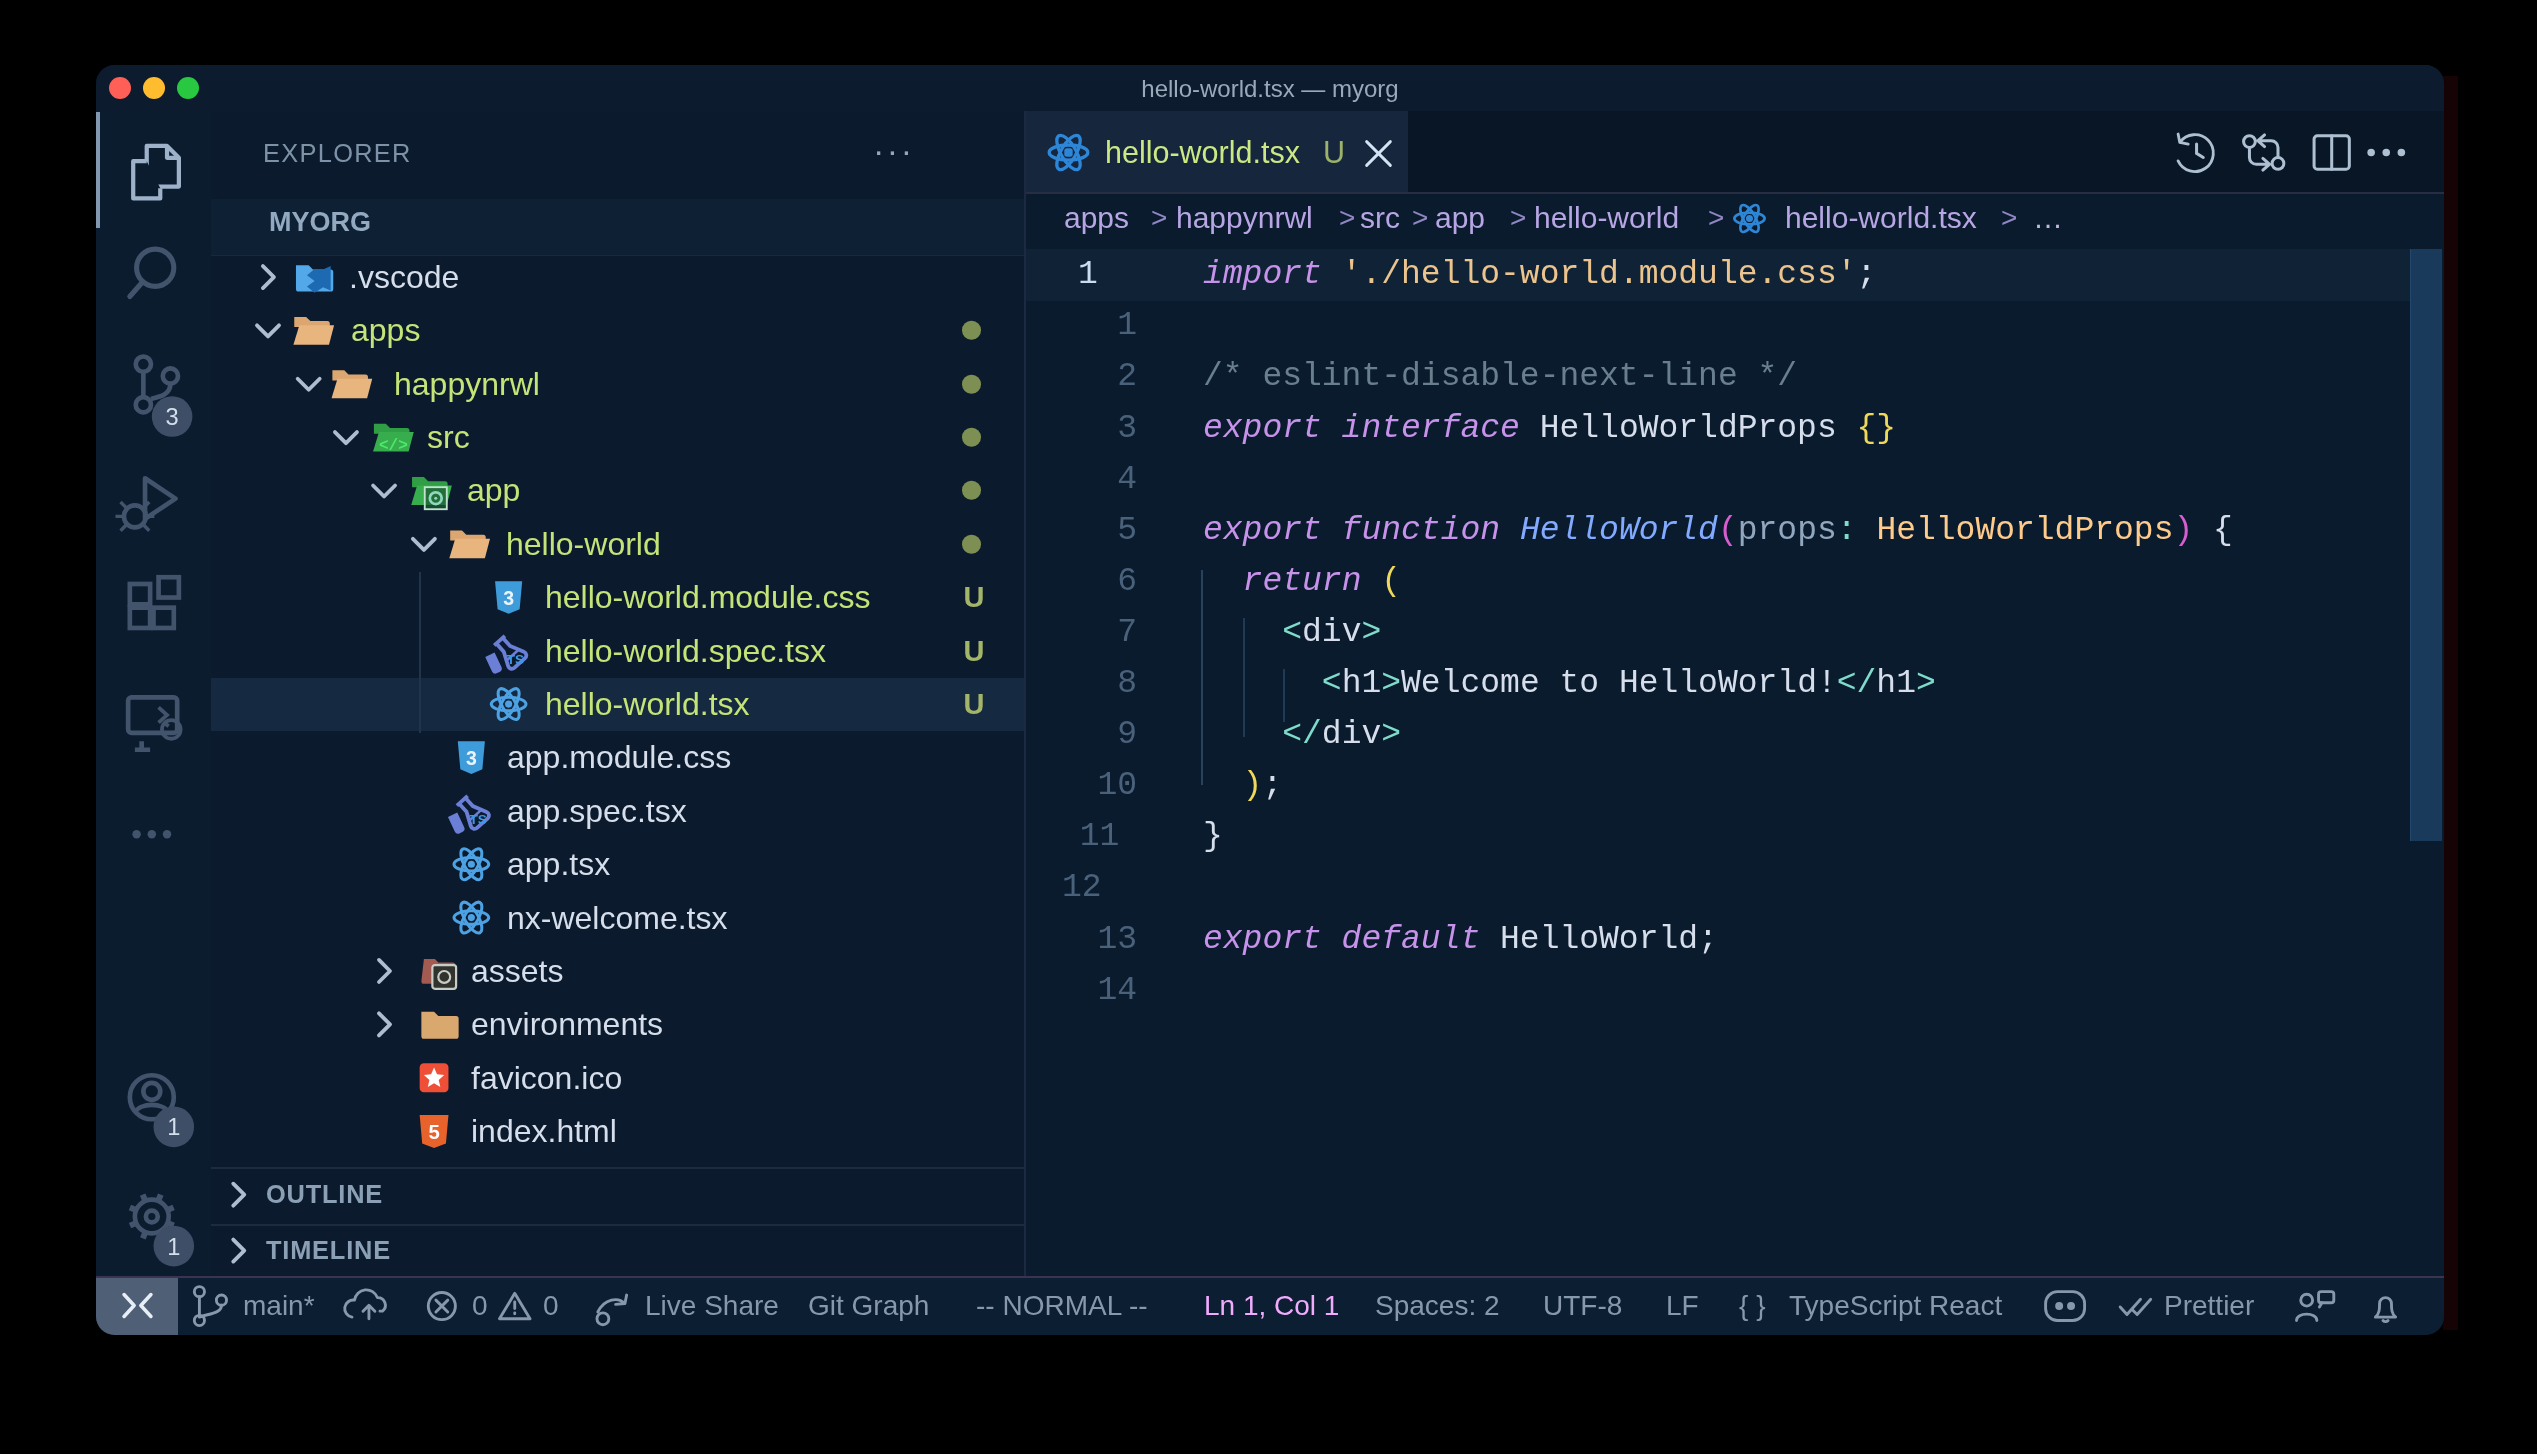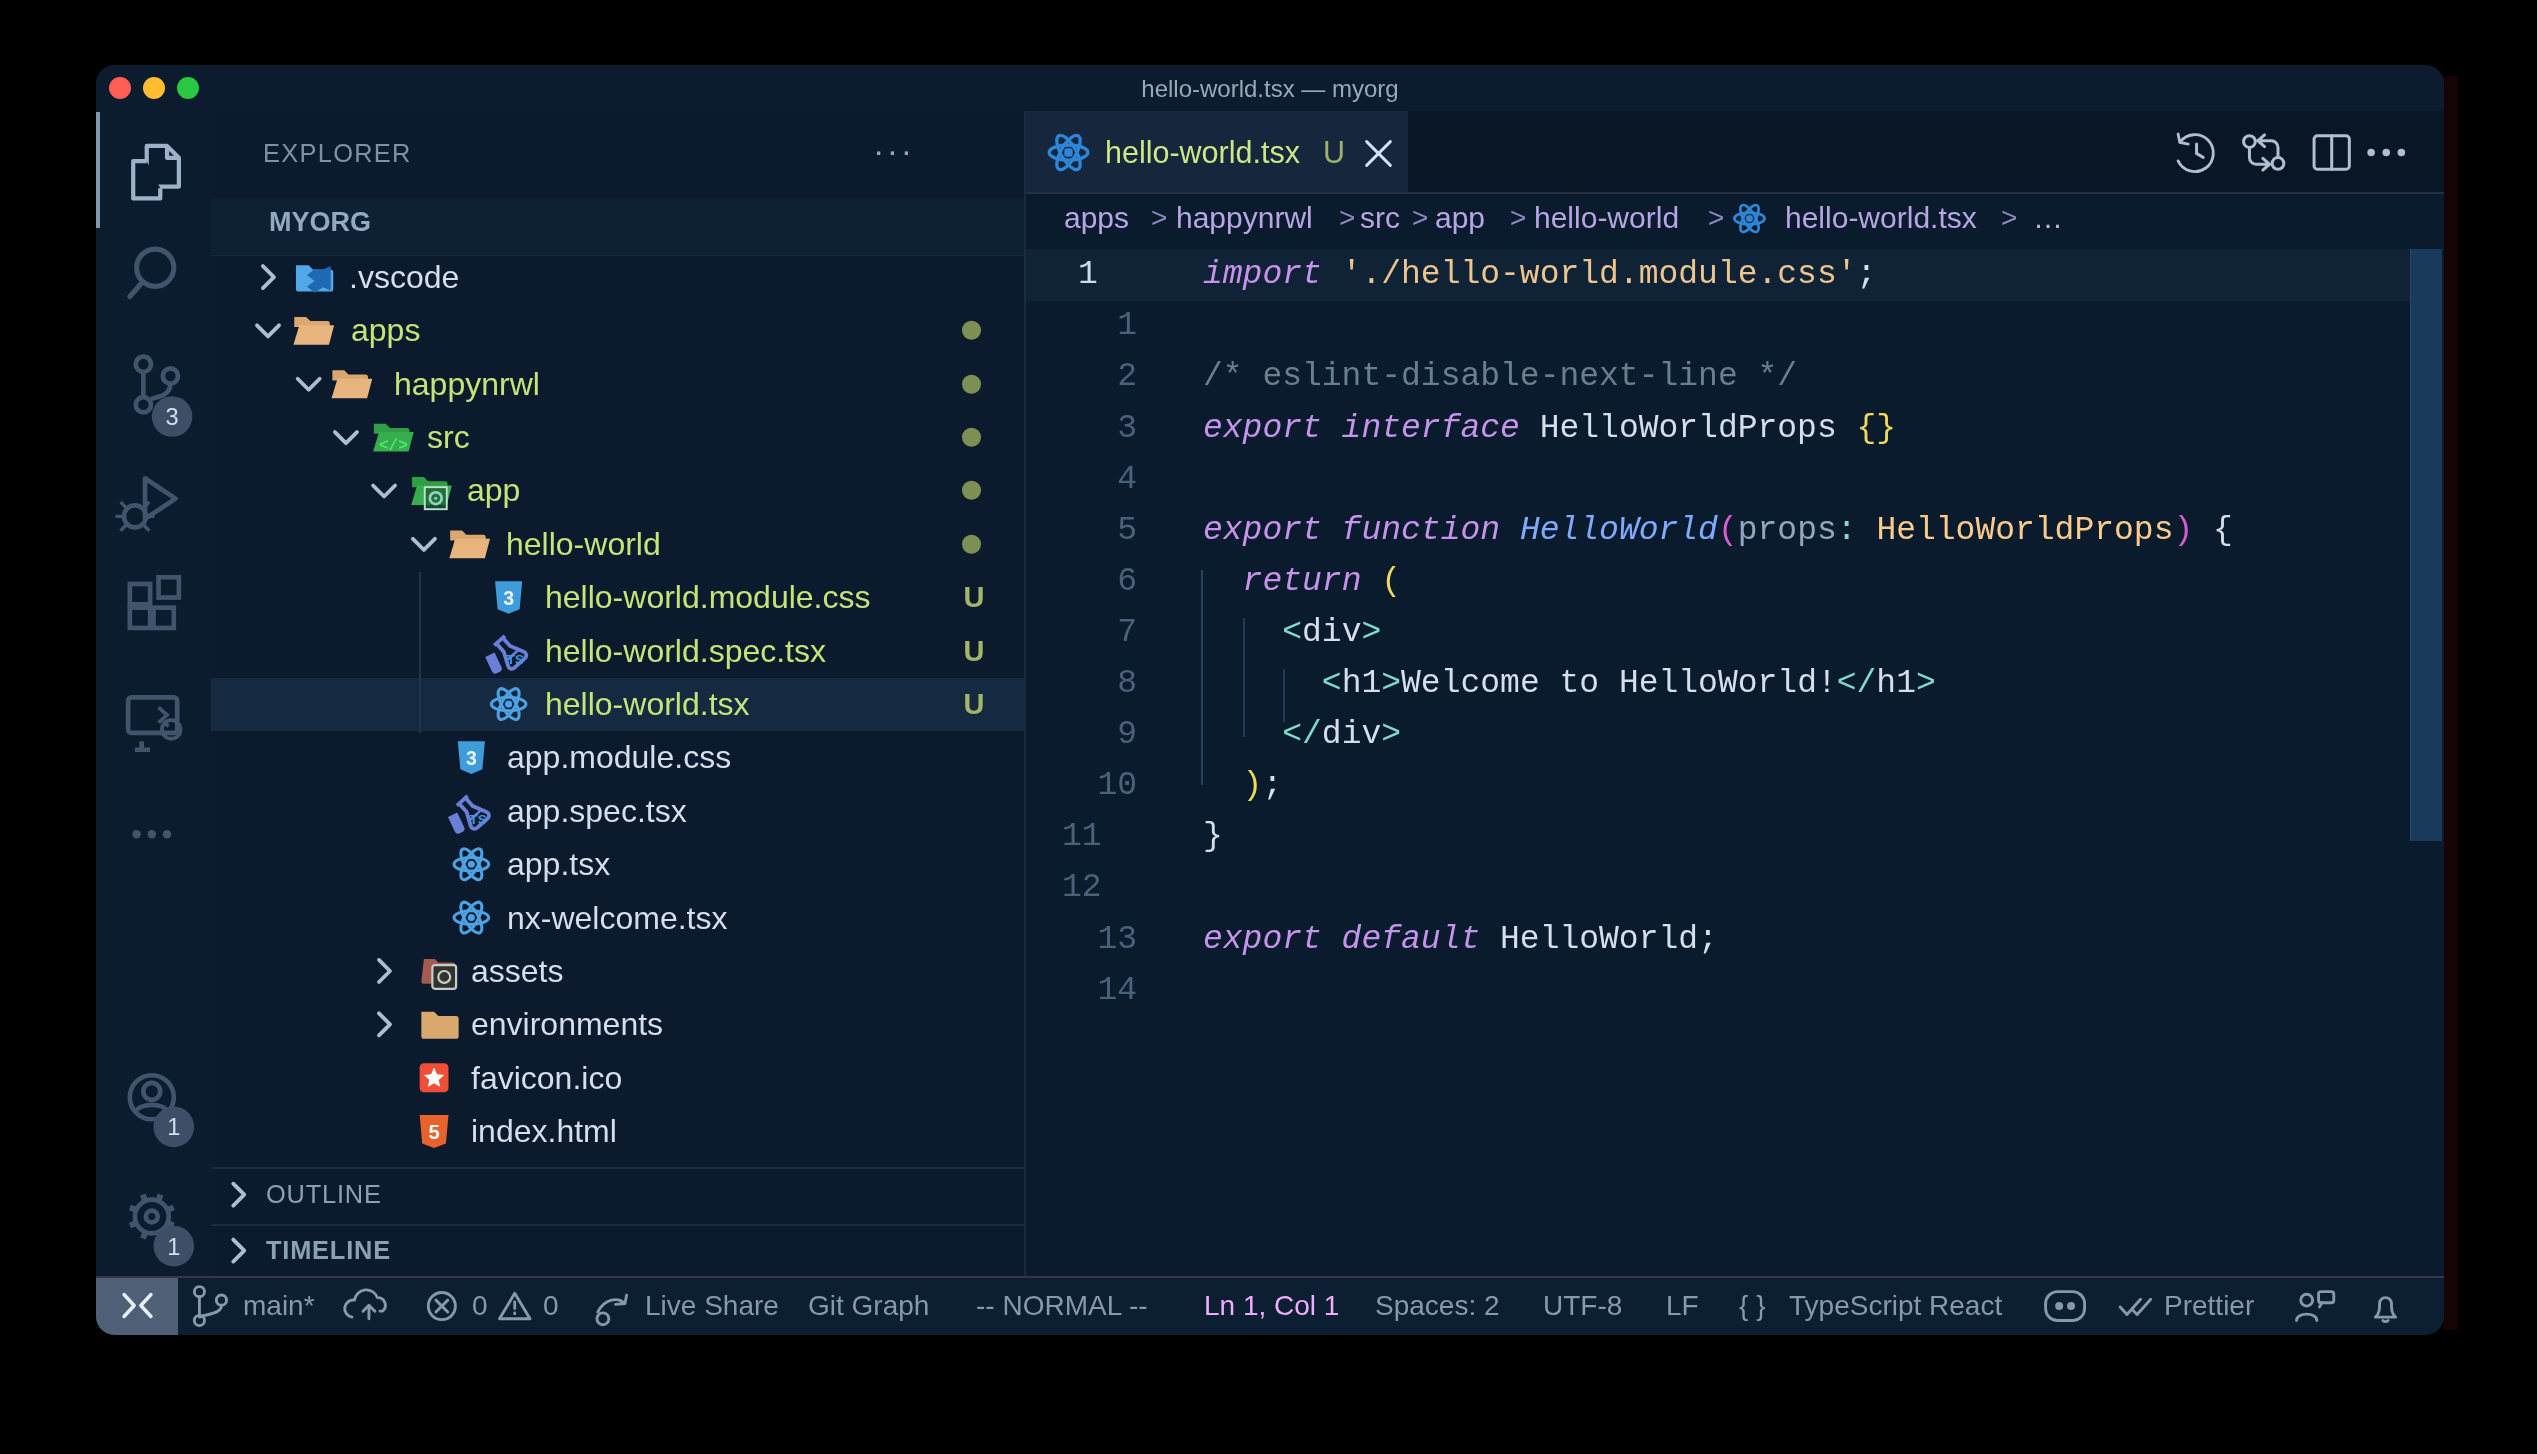--- a/index.html
+++ b/index.html
@@ -209,21 +209,21 @@
 <use href="#cfold" x="406" y="1132"></use>
 <use href="#star" x="399" y="1195"></use>
 <use href="#html" x="399" y="1258"></use>
 </svg>
 <div class="abs" style="left:115px;top:1102px;width:813px;height:1.7px;background:#1b2c40"></div>
 <div class="abs" style="left:115px;top:1159px;width:813px;height:1.7px;background:#1b2c40"></div>
 <svg class="abs" style="left:115px;top:46px" width="813" height="1165" viewBox="136 54 959 1375">
       <path d="M162 1320 l13 13 -13 13" fill="none" stroke="#aebdd0" stroke-width="4.5" stroke-linecap="round" stroke-linejoin="round"></path>
       <path d="M162 1386 l13 13 -13 13" fill="none" stroke="#aebdd0" stroke-width="4.5" stroke-linecap="round" stroke-linejoin="round"></path>
     </svg>
-<div class="t" style="left:170px;top:1130px;font-size:25.4px;font-weight:normal;letter-spacing:0.8px;color:#8ba0b5">OUTLINE</div>
+<div class="t" style="left:170px;top:1130px;font-size:25.4px;font-weight:bold;letter-spacing:0.8px;color:#8ba0b5">OUTLINE</div>
 <div class="t" style="left:170px;top:1186px;font-size:25.4px;font-weight:bold;letter-spacing:0.8px;color:#8ba0b5">TIMELINE</div>
 <div class="abs" style="left:928px;top:46px;width:1420px;height:83px;background:#091626"></div>
 <div class="abs" style="left:929px;top:46px;width:383px;height:83px;background:#15263d"></div>
 <div class="abs" style="left:928px;top:127px;width:1420px;height:1.7px;background:#272e44"></div>
 <div class="abs" style="left:928px;top:46px;width:1.7px;height:1165px;background:#1c2940"></div>
 <svg class="abs" style="left:949px;top:64px" width="47" height="47" viewBox="-28 -28 56 56">
       <g fill="none" stroke="#2e86d7" stroke-width="4">
         <ellipse rx="23" ry="9"></ellipse>
         <ellipse rx="23" ry="9" transform="rotate(60)"></ellipse>
         <ellipse rx="23" ry="9" transform="rotate(120)"></ellipse>
@@ -283,21 +283,21 @@
 <div class="t mono" style="left:966px;top:261px;width:75px;text-align:right;color:#4a617a">1</div>
 <div class="t mono" style="left:966px;top:312px;width:75px;text-align:right;color:#4a617a">2</div>
 <div class="t mono" style="left:966px;top:364px;width:75px;text-align:right;color:#4a617a">3</div>
 <div class="t mono" style="left:966px;top:415px;width:75px;text-align:right;color:#4a617a">4</div>
 <div class="t mono" style="left:966px;top:466px;width:75px;text-align:right;color:#4a617a">5</div>
 <div class="t mono" style="left:966px;top:517px;width:75px;text-align:right;color:#4a617a">6</div>
 <div class="t mono" style="left:966px;top:568px;width:75px;text-align:right;color:#4a617a">7</div>
 <div class="t mono" style="left:966px;top:619px;width:75px;text-align:right;color:#4a617a">8</div>
 <div class="t mono" style="left:966px;top:670px;width:75px;text-align:right;color:#4a617a">9</div>
 <div class="t mono" style="left:966px;top:721px;width:75px;text-align:right;color:#4a617a">10</div>
-<div class="t mono" style="left:966px;top:772px;width:75px;text-align:left;color:#4a617a">11</div>
+<div class="t mono" style="left:966px;top:772px;width:75px;text-align:center;color:#4a617a">11</div>
 <div class="t mono" style="left:966px;top:823px;width:75px;text-align:left;color:#4a617a">12</div>
 <div class="t mono" style="left:966px;top:875px;width:75px;text-align:right;color:#4a617a">13</div>
 <div class="t mono" style="left:966px;top:926px;width:75px;text-align:right;color:#4a617a">14</div>
 <div class="t mono" style="left:1107px;top:210px"><span class="kw">import</span><span class="pun"> </span><span class="str">'./hello-world.module.css'</span><span class="pun">;</span></div>
 <div class="t mono" style="left:1107px;top:312px"><span class="cm">/* eslint-disable-next-line */</span></div>
 <div class="t mono" style="left:1107px;top:364px"><span class="kw">export interface</span><span class="pun"> HelloWorldProps </span><span class="gold">{}</span></div>
 <div class="t mono" style="left:1107px;top:466px"><span class="kw">export function</span><span class="pun"> </span><span class="fnc">HelloWorld</span><span class="pink">(</span><span class="gry">props</span><span class="teal">:</span><span class="pun"> </span><span class="typ">HelloWorldProps</span><span class="pink">)</span><span class="pun"> {</span></div>
 <div class="t mono" style="left:1107px;top:517px"><span class="pun">  </span><span class="kw">return</span><span class="pun"> </span><span class="gold">(</span></div>
 <div class="t mono" style="left:1107px;top:568px"><span class="pun">    </span><span class="teal">&lt;</span><span class="pun">div</span><span class="teal">&gt;</span></div>
 <div class="t mono" style="left:1107px;top:619px"><span class="pun">      </span><span class="teal">&lt;</span><span class="pun">h1</span><span class="teal">&gt;</span><span class="pun">Welcome to HelloWorld!</span><span class="teal">&lt;/</span><span class="pun">h1</span><span class="teal">&gt;</span></div>

